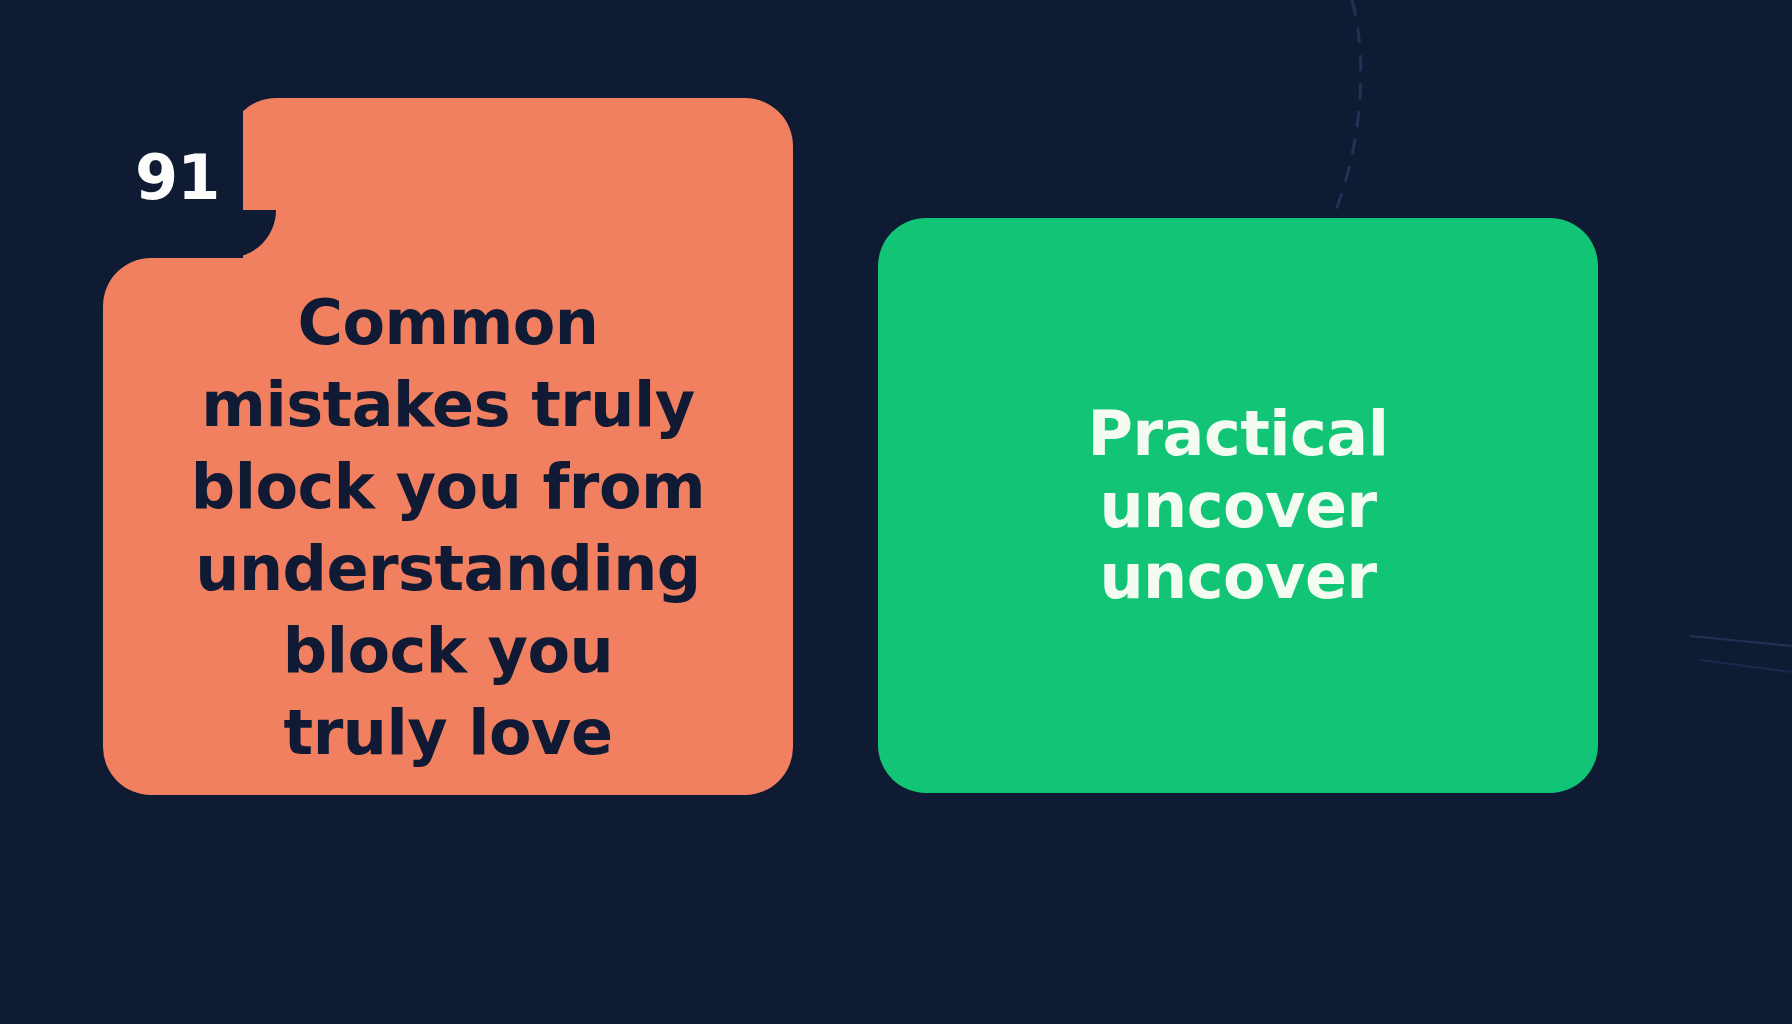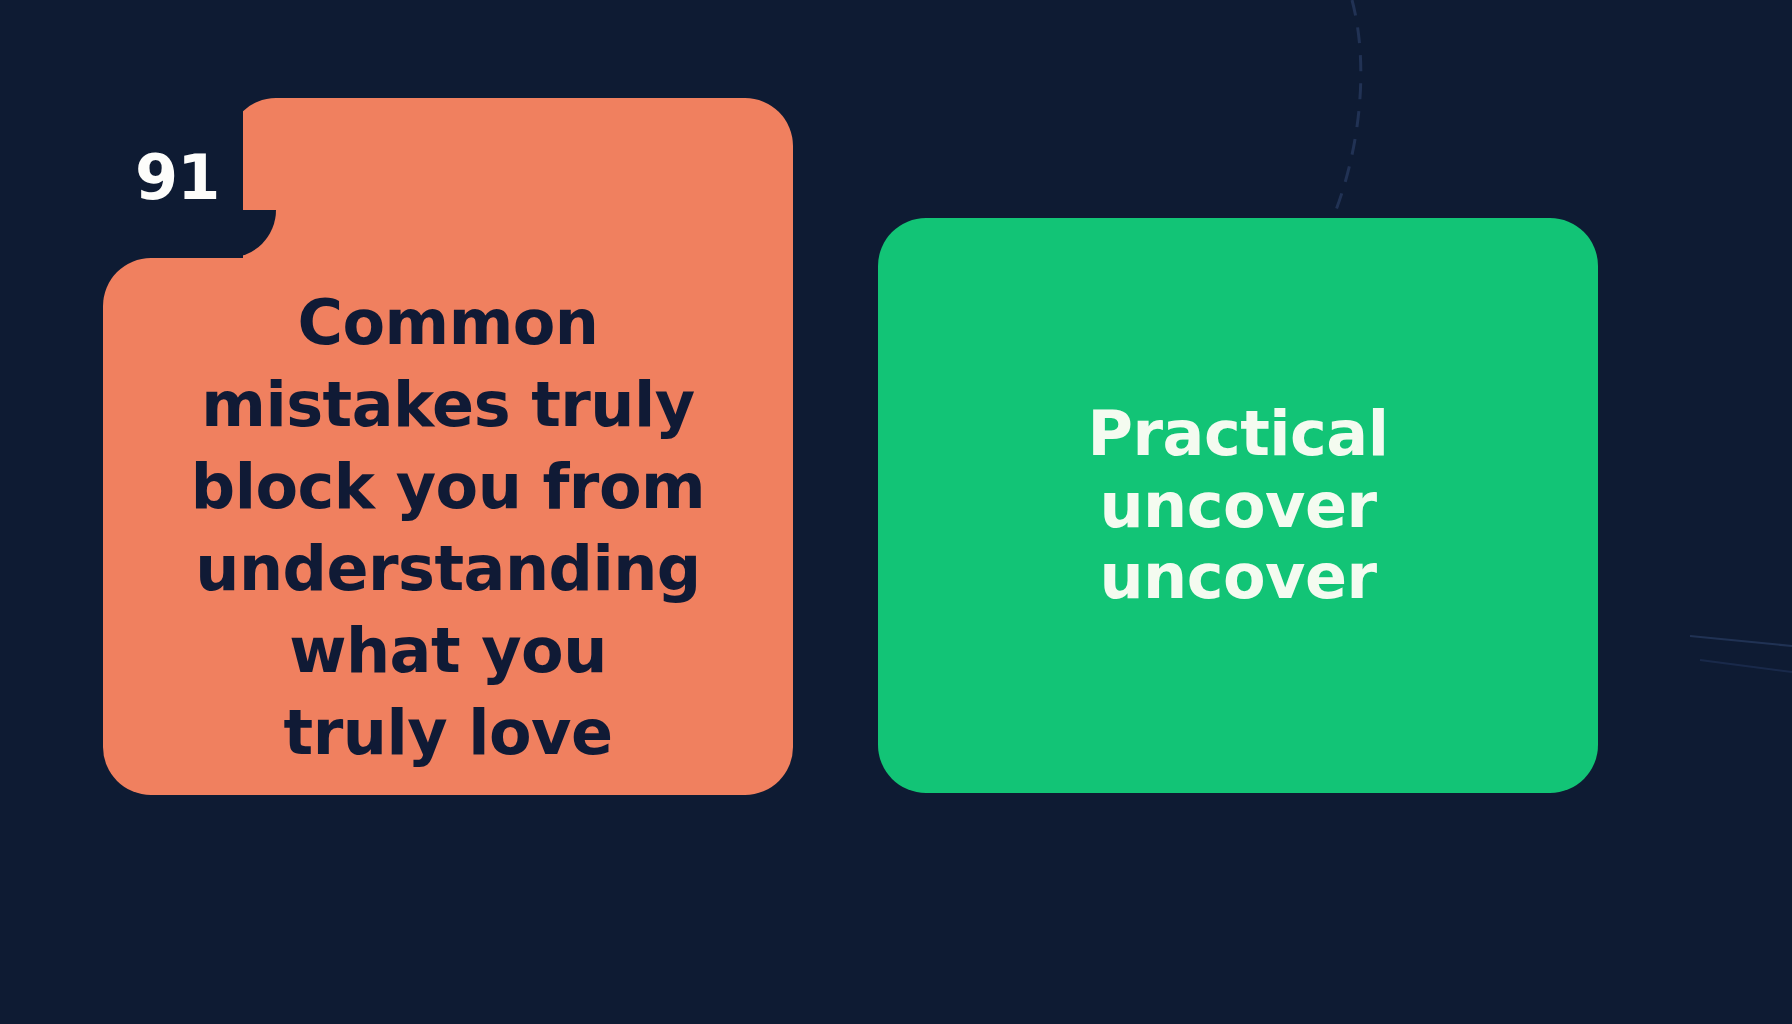--- a/index.html
+++ b/index.html
@@ -172,21 +172,21 @@
 
   <div class="notch-plate">
     <span class="notch-number">91</span>
   </div>
 
   <div class="orange-text">
     <div class="line">Common</div>
     <div class="line">mistakes truly</div>
     <div class="line">block you from</div>
     <div class="line">understanding</div>
-    <div class="line">what you</div>
+    <div class="line">block you</div>
     <div class="line">truly love</div>
   </div>
 
   <div class="card-green">
     <div class="line">Practical</div>
     <div class="line">uncover</div>
     <div class="line">uncover</div>
   </div>
 
 </div>

